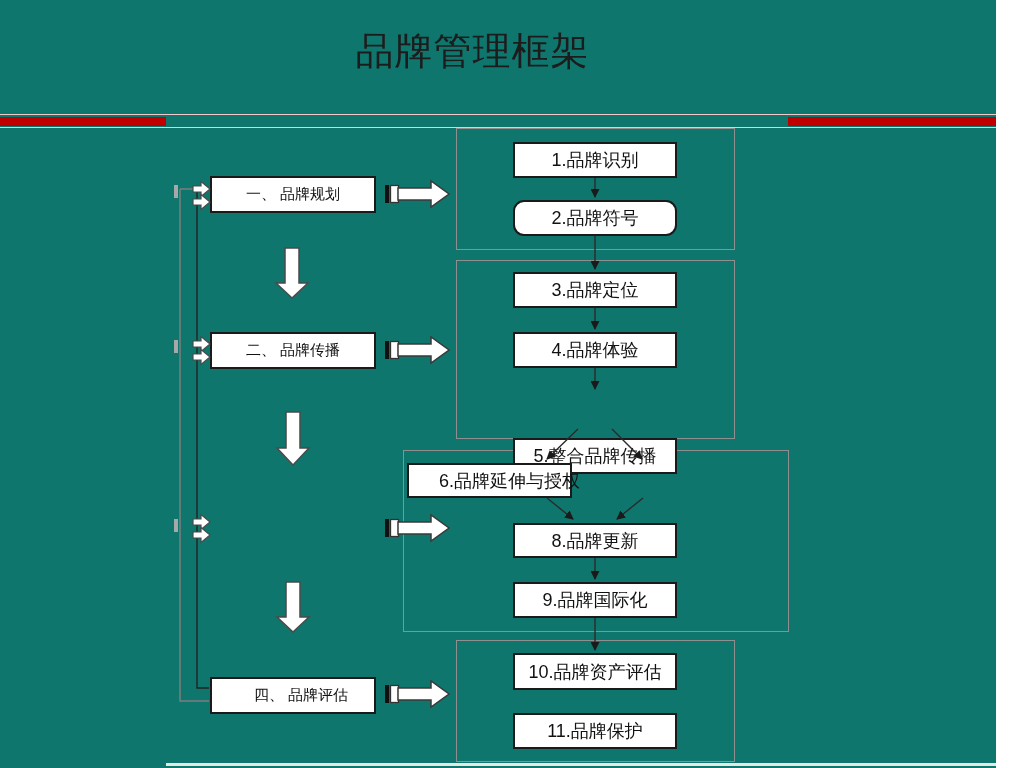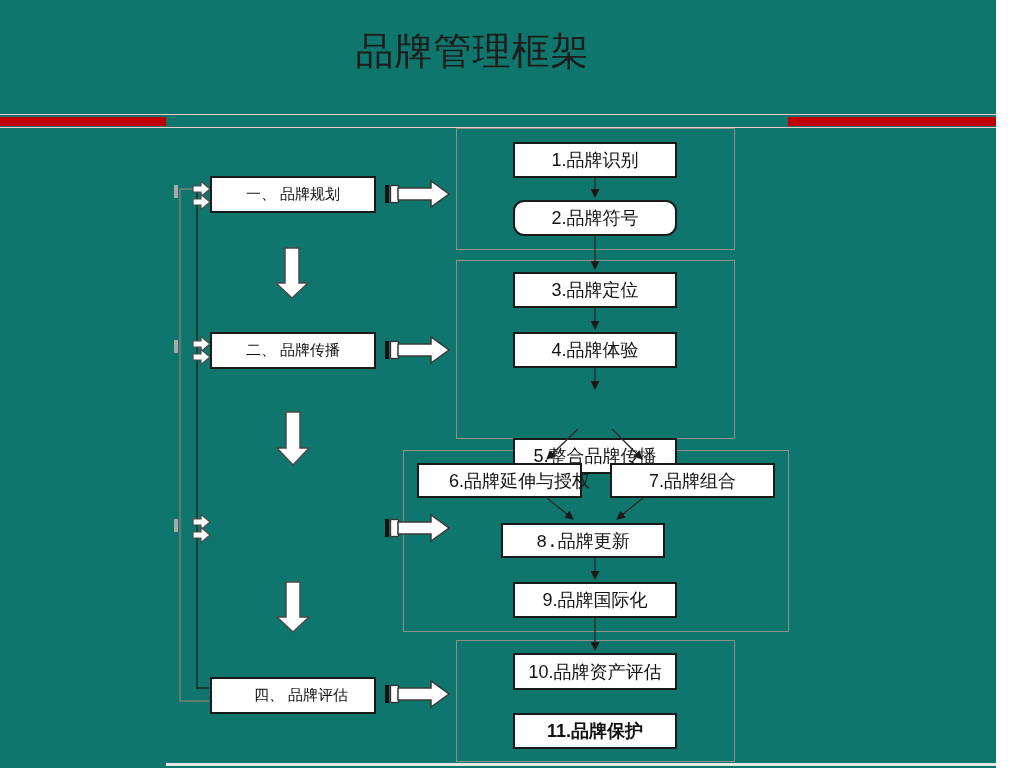--- a/index.html
+++ b/index.html
@@ -43,26 +43,25 @@
 
   <div class="node stage" style="left:210px;top:176px;width:166px;height:37px;">一、 品牌规划</div>
   <div class="node stage" style="left:210px;top:332px;width:166px;height:37px;">二、 品牌传播</div>
   <div class="node stage" style="left:210px;top:677px;width:166px;height:37px;padding-left:16px;">四、 品牌评估</div>
 
   <div class="node" style="left:513px;top:142px;width:164px;height:36px;">1.品牌识别</div>
   <div class="node" style="left:513px;top:200px;width:164px;height:36px;border-radius:11px;">2.品牌符号</div>
   <div class="node" style="left:513px;top:272px;width:164px;height:36px;">3.品牌定位</div>
   <div class="node" style="left:513px;top:332px;width:164px;height:36px;">4.品牌体验</div>
   <div class="node" style="left:513px;top:392px;width:164px;height:36px;margin-top:46px;">5.整合品牌传播</div>
-  <div class="node" style="left:417px;top:463px;width:165px;height:35px;padding-left:40px;">6.品牌延伸与授权</div>
-  <div class="node" style="left:610px;top:463px;width:165px;height:35px;">7.品牌组合</div>
-  <div class="node" style="left:501px;top:523px;width:164px;height:35px;font-family:Liberation Mono, monospace;">8.品牌更新</div>
+  <div class="node" style="left:407px;top:463px;width:165px;height:35px;padding-left:40px;">6.品牌延伸与授权</div>
+  <div class="node" style="left:513px;top:523px;width:164px;height:35px;">8.品牌更新</div>
   <div class="node" style="left:513px;top:582px;width:164px;height:36px;">9.品牌国际化</div>
   <div class="node" style="left:513px;top:653px;width:164px;height:37px;">10.品牌资产评估</div>
-  <div class="node" style="left:513px;top:713px;width:164px;height:36px;font-weight:bold;">11.品牌保护</div>
+  <div class="node" style="left:513px;top:713px;width:164px;height:36px;">11.品牌保护</div>
 
   <div class="bottom-line"></div>
 
   <svg class="overlay" width="1024" height="768" viewBox="0 0 1024 768">
     <defs>
       <marker id="ah" markerWidth="9" markerHeight="9" refX="8" refY="4.5" orient="auto" markerUnits="userSpaceOnUse">
         <path d="M0,0 L9,4.5 L0,9 Z" fill="#1a1a1a"></path>
       </marker>
     </defs>
 

